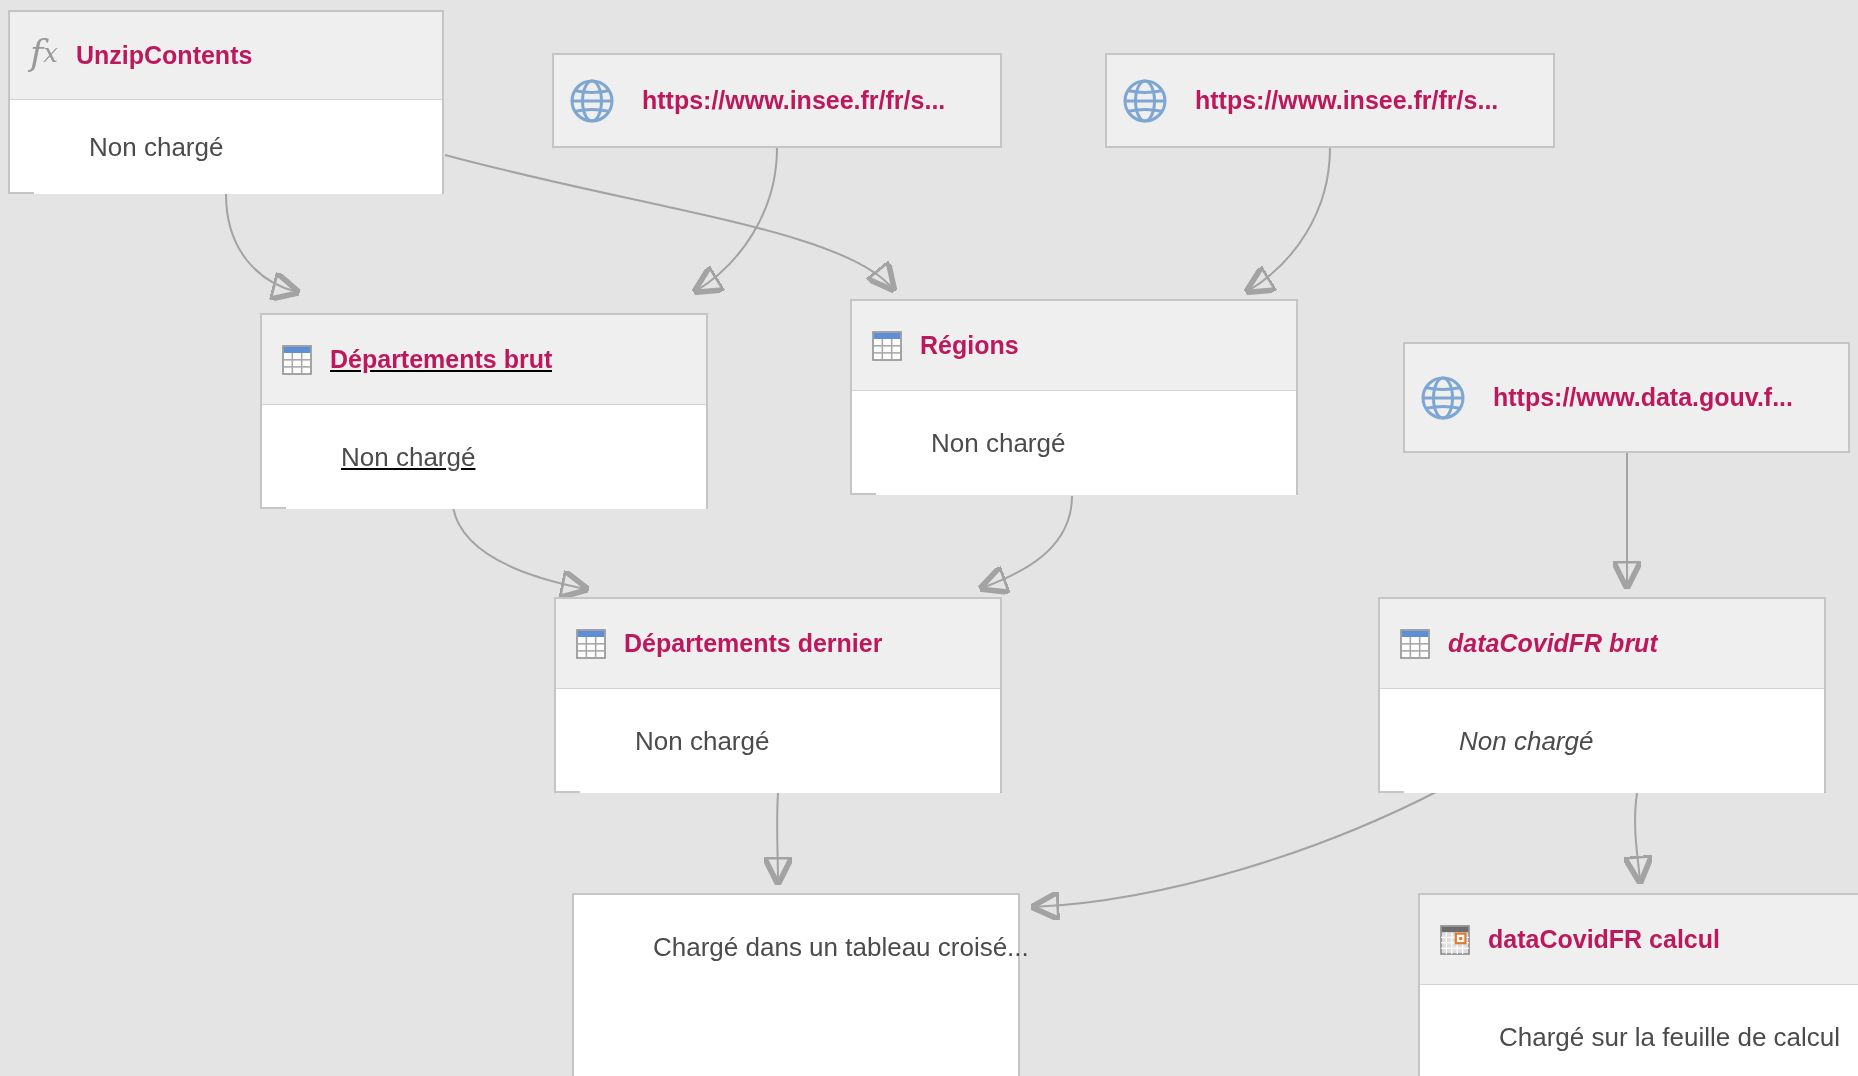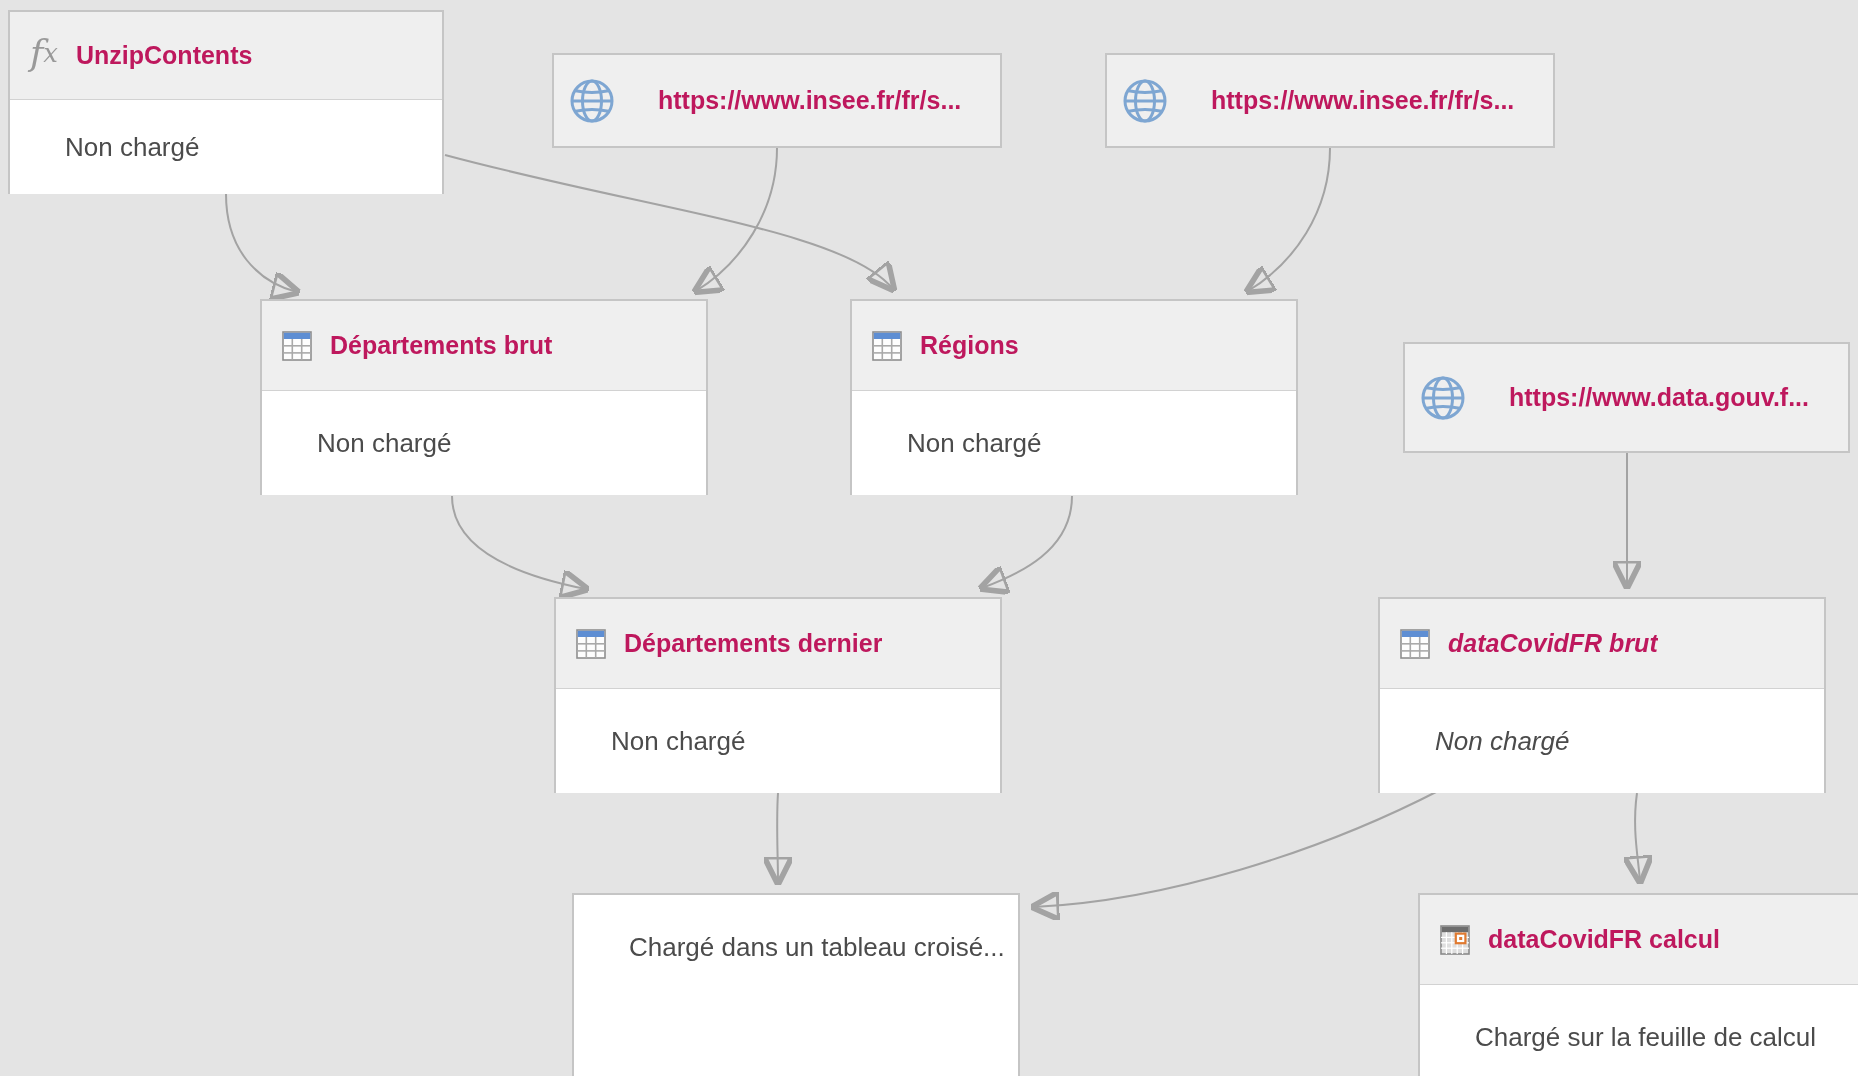--- a/index.html
+++ b/index.html
@@ -31,41 +31,41 @@
     margin-left:18px;
     white-space:nowrap;overflow:hidden;
   }
   .node-body{
     box-sizing:border-box;
     display:flex;align-items:center;
     background:#ffffff;
     padding-left:55px;
     font-size:26px;color:#4b4b4b;
     white-space:nowrap;
+    margin-left:24px;
   }
   
   .node.web{
     background:#efefef;
     display:flex;align-items:center;
     padding-left:14px;
-    gap:16px;
   }
   .node.web .node-title{margin-left:26px;}
 
   
   #node-unzip        {left:8px;   top:10px;  width:436px; height:184px;}
   #node-unzip .node-header{height:88px;}
   #node-unzip .node-body  {height:94px;}
   #node-insee-url-1  {left:552px; top:53px;  width:450px; height:95px;}
   #node-insee-url-2  {left:1105px;top:53px;  width:450px; height:95px;}
   #node-datagouv-url {left:1403px;top:342px; width:447px; height:111px;}
   .qnode{width:448px;height:196px;}
   .qnode .node-header{height:90px;}
   .qnode .node-body{height:104px;}
-  #node-dep-brut     {left:260px; top:299px;}
+  #node-dep-brut     {left:260px; top:313px;text-decoration:underline;}
   #node-regions      {left:850px; top:299px;}
   #node-dep-enrichi  {left:554px; top:597px;}
   #node-covid-brut   {left:1378px;top:597px;font-style:italic;}
   #node-covid-enrichi{left:572px; top:893px;}
   #node-covid-dernier{left:1418px;top:893px;}
 
   
   .fx-icon{
     font-family:"DejaVu Serif", serif;
     font-style:italic;

